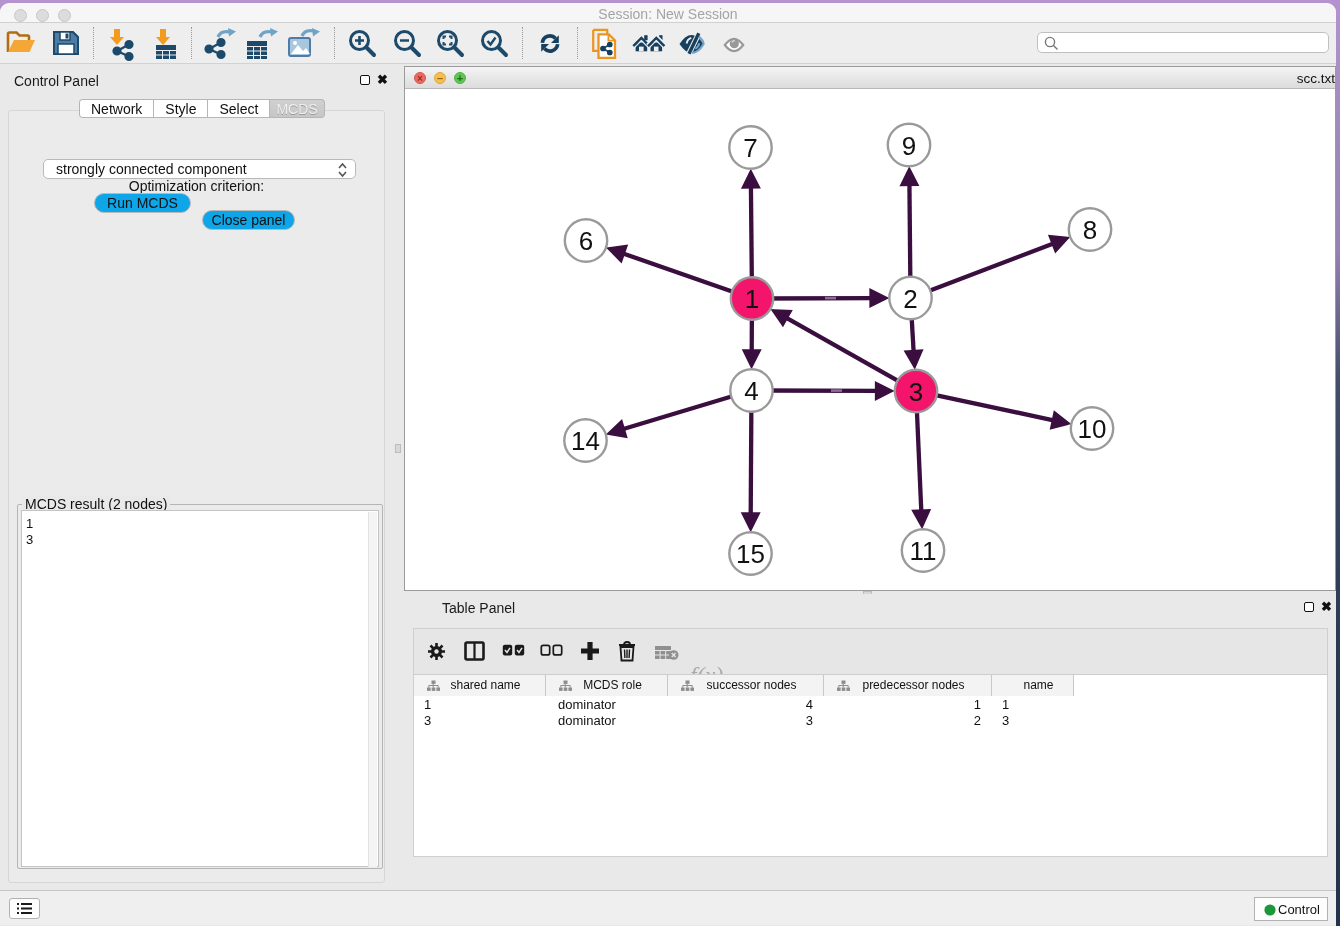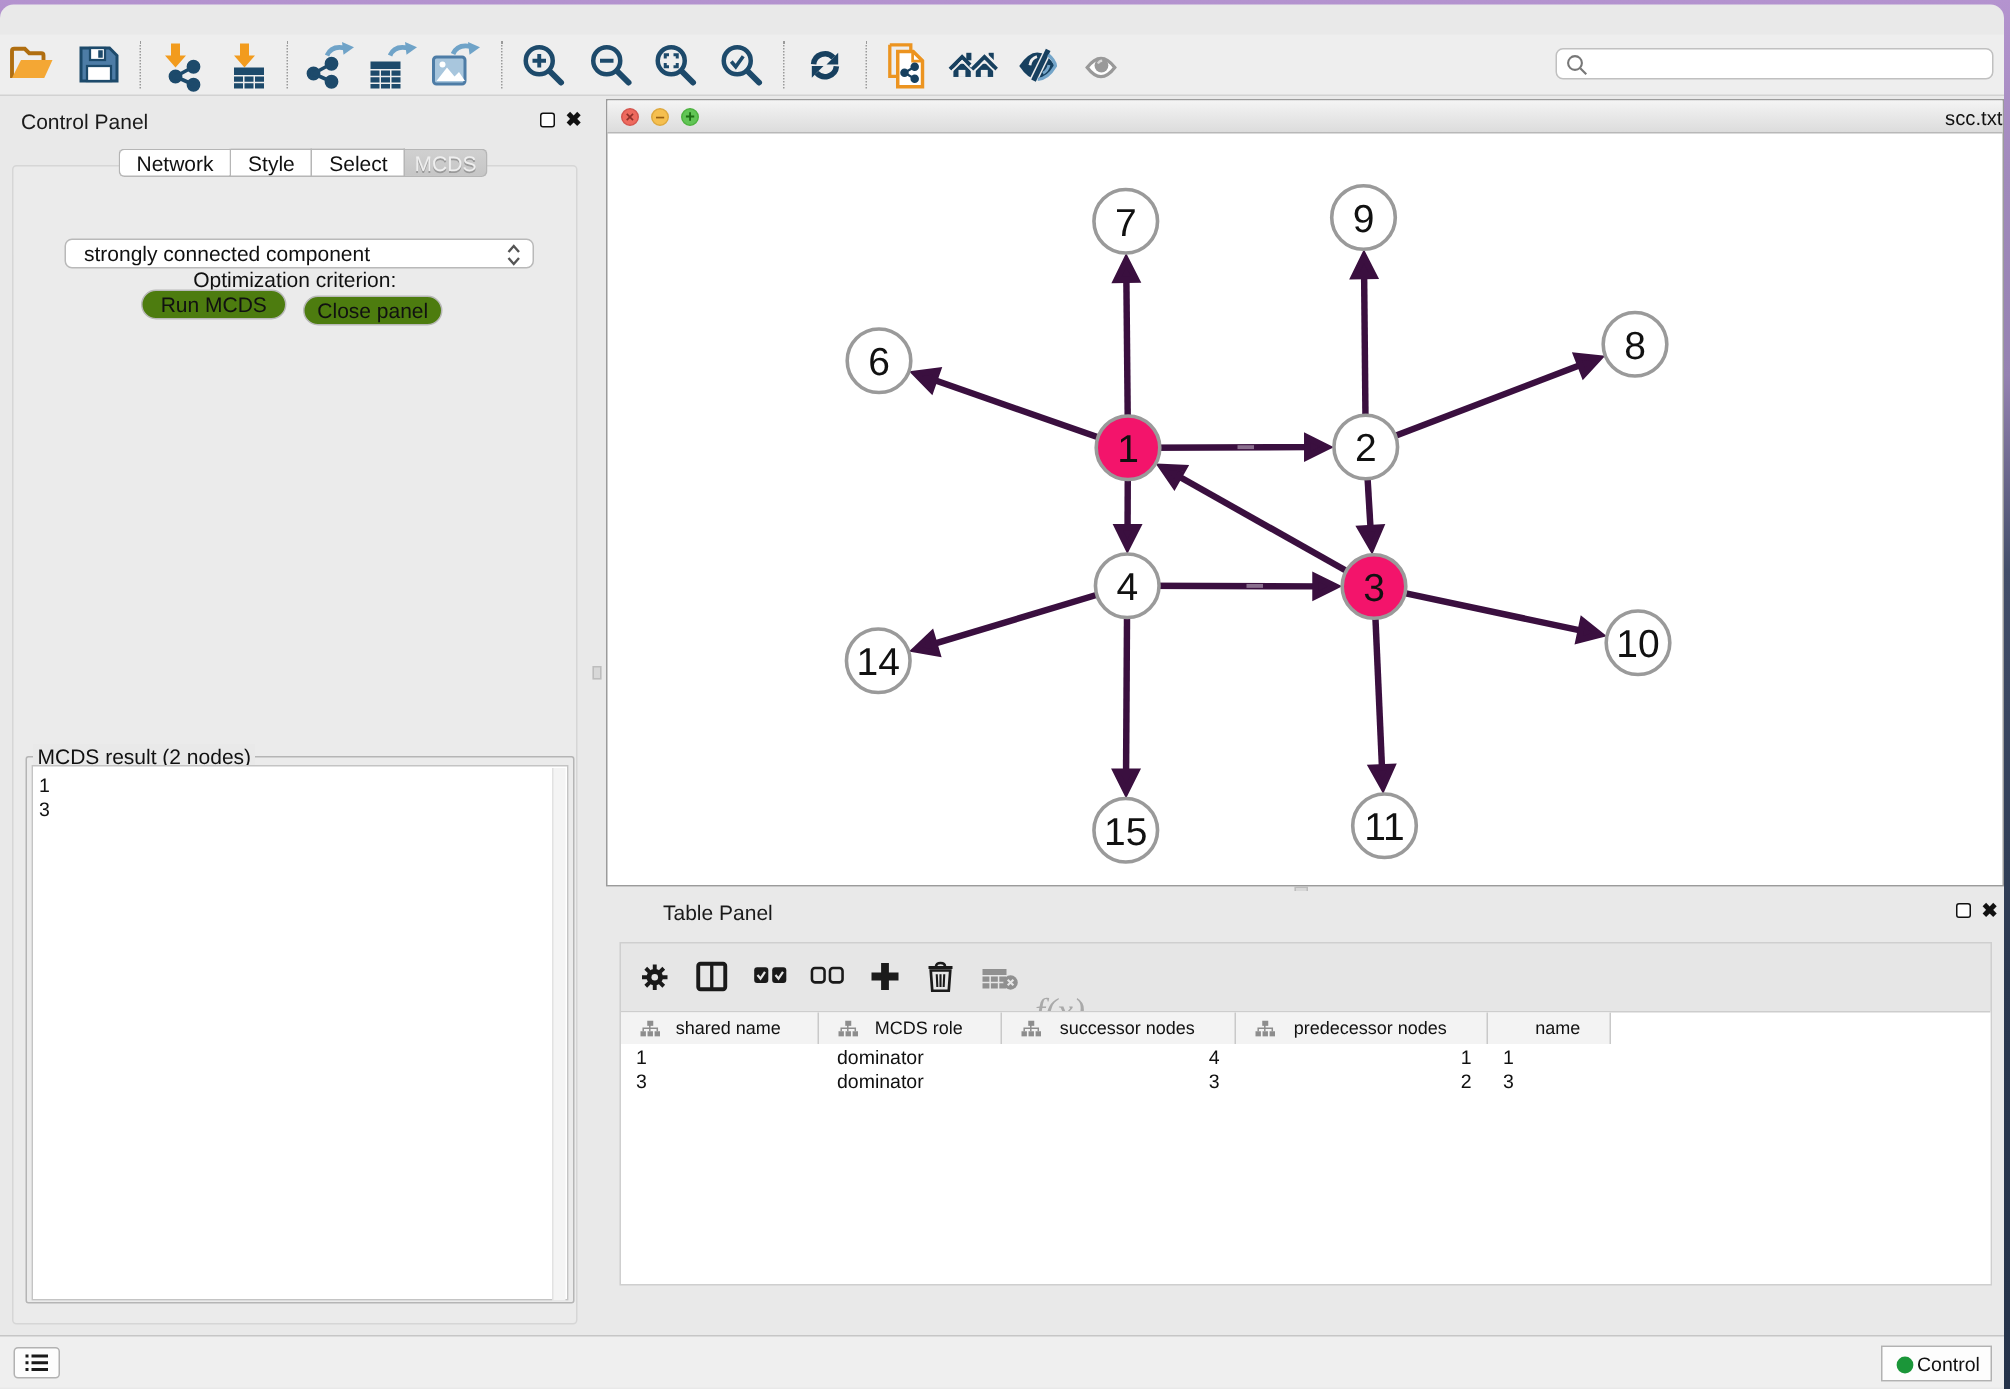--- a/index.html
+++ b/index.html
@@ -20,21 +20,21 @@
 .x-ico { position:absolute; font-size:13px; font-weight:bold; color:#111; }
 .tabs { position:absolute; display:flex; height:19px; font-size:14px; z-index:3;text-align:right; }
 .tab { border:1px solid #b6b6b6; border-left:none; background:#fff; color:#111; padding:1px 11px 0; line-height:17px; white-space:nowrap; }
 .tab.first { border-left:1px solid #b4b4b4; border-radius:4px 0 0 4px; }
 .tab.last { border-radius:0 4px 4px 0; }
 .tab.sel { background:linear-gradient(#d0d0d0,#c6c6c6); color:#efefef; text-shadow:0 1px 0 #9a9a9a; }
 .tabs .tab.sel.last { padding:1px 6px 0; }
 .cp-content { position:absolute; left:8px; top:46px; width:377px; height:773px; background:#ebebeb; border:1px solid #d6d6d6; border-radius:3px; }
 .optlabel { position:absolute; width:100%; text-align:center; font-size:14px; color:#111; }
 .combo { position:absolute; background:#fff; border:1px solid #b9b9b9; border-radius:5px; font-size:14px; color:#111; }
-.btn { position:absolute; background:#4d7c0f; border:1px solid #b9b9b9; border-radius:10px; font-size:14px; color:#111; text-align:center; }
+.btn { position:absolute; background:#0ea5e9; border:1px solid #b9b9b9; border-radius:10px; font-size:14px; color:#111; text-align:center; }
 .groupbox { position:absolute; border:1px solid #b5b5b5; border-radius:2px; }
 .grouplabel { position:absolute; background:#e9e9e9; font-size:14px; padding:0 3px; color:#111; }
 .resultarea { position:absolute; background:#fff; border:1px solid #c4c4c4; font-size:13px; color:#111; }
 
 .netwin { position:absolute; left:404px; top:63px; width:932px; height:525px; border:1px solid #9b9b9b; background:#fff; }
 .nettitle { position:absolute; left:0; top:0; width:100%; height:22px; background:linear-gradient(#f4f4f4,#dcdcdc); border-bottom:1px solid #b8b8b8; }
 .light { position:absolute; top:5px; width:12px; height:12px; border-radius:50%; }
 .nettext { position:absolute; top:4px; width:100%; text-align:right; font-size:13.5px; color:#111; }
 
 .tp { position:absolute; left:404px; top:591px; width:932px; height:297px; background:#e9e9e9; }
@@ -49,20 +49,26 @@
 .statusbar { position:absolute; left:0; top:887px; width:1336px; height:35px; background:#efefef; border-top:1px solid #c6c6c6; }
 .membtn { position:absolute; left:1254px; top:6px; width:74px; height:24px; background:#fdfdfd; border:1px solid #b2b2b2; font-size:13px; color:#111; }
 .listbtn { position:absolute; left:9px; top:7px; width:31px; height:21px; background:#fdfdfd; border:1px solid #b2b2b2; border-radius:3px; }
 svg { position:absolute; overflow:visible; }
 .sorti { left:13px; top:5px; }
 </style>
 </head>
 <body>
 <div class="win">
 
+  <div class="titlebar">
+    <div class="tl" style="left:14px"></div>
+    <div class="tl" style="left:36px"></div>
+    <div class="tl" style="left:58px"></div>
+    <div class="title-text">Session: New Session</div>
+  </div>
 
   <div class="toolbar" id="toolbar">
 
     <svg class="tbi" style="left:6px" width="31" height="30" viewBox="0 0 31 30">
       <path d="M2 24 V6 q0-1.5 1.5-1.5 h7 l3 3 h8 q1.5 0 1.5 1.5 V12" fill="none" stroke="#b06e10" stroke-width="2.6"></path>
       <path d="M2 24 L8 12 h21 l-5.5 12 z" fill="#f4a734"></path>
     </svg>
 
     <svg class="tbi" style="left:51px" width="30" height="30" viewBox="0 0 30 30">
       <path d="M3 4 h19 l5 5 v17 h-24 z" fill="#4d7ca6" stroke="#1d4a6b" stroke-width="2"></path>
@@ -229,21 +235,21 @@
     </div>
     <div class="cp-content"></div>
     <div class="optlabel" style="top:67px;margin-top:47px;">Optimization criterion:</div>
     <div class="combo" style="left:43px; top:95px; width:313px; height:20px; line-height:19px; padding-left:12px;">strongly connected component
       <svg width="9" height="14" viewBox="0 0 9 14" style="right:8px; top:3px;">
           <path d="M1 5 L4.5 1 L8 5" fill="none" stroke="#555" stroke-width="1.6"></path>
           <path d="M1 9 L4.5 13 L8 9" fill="none" stroke="#555" stroke-width="1.6"></path>
         </svg>
     </div>
     <div class="btn" style="left:94px; top:129px; width:97px; height:20px; line-height:19px;">Run MCDS</div>
-    <div class="btn" style="left:202px; top:133px; width:93px; height:20px; line-height:19px;">Close panel</div>
+    <div class="btn" style="left:202px; top:146px; width:93px; height:20px; line-height:19px;">Close panel</div>
     <div class="groupbox" style="left:17px; top:440px; width:366px; height:365px;"></div>
     <div class="grouplabel" style="left:22px; top:432px;">MCDS result (2 nodes)</div>
     <div class="resultarea" style="left:21px; top:446px; width:358px; height:357px; padding:5px 0 0 4px; line-height:16px;">1<br>3
       <div style="position:absolute; right:1px; top:1px; width:9px; height:355px; background:#f4f4f4; border-left:1px solid #e2e2e2;"></div>
     </div>
   </div>
   <div style="position:absolute; left:395px; top:441px; width:6px; height:9px; background:#d8d8d8; border:1px solid #bdbdbd;"></div>
   <div style="position:absolute; left:863px; top:588px; width:9px; height:6px; background:#d8d8d8; border:1px solid #bdbdbd;"></div>
 
   <div class="netwin">

